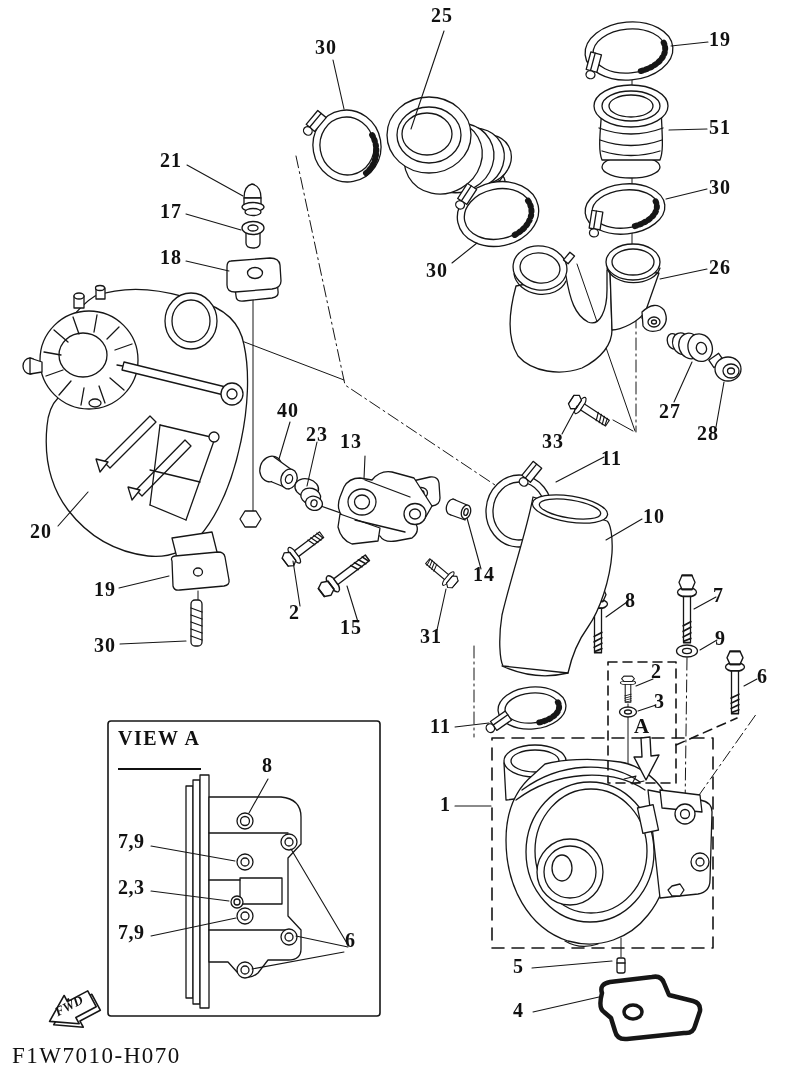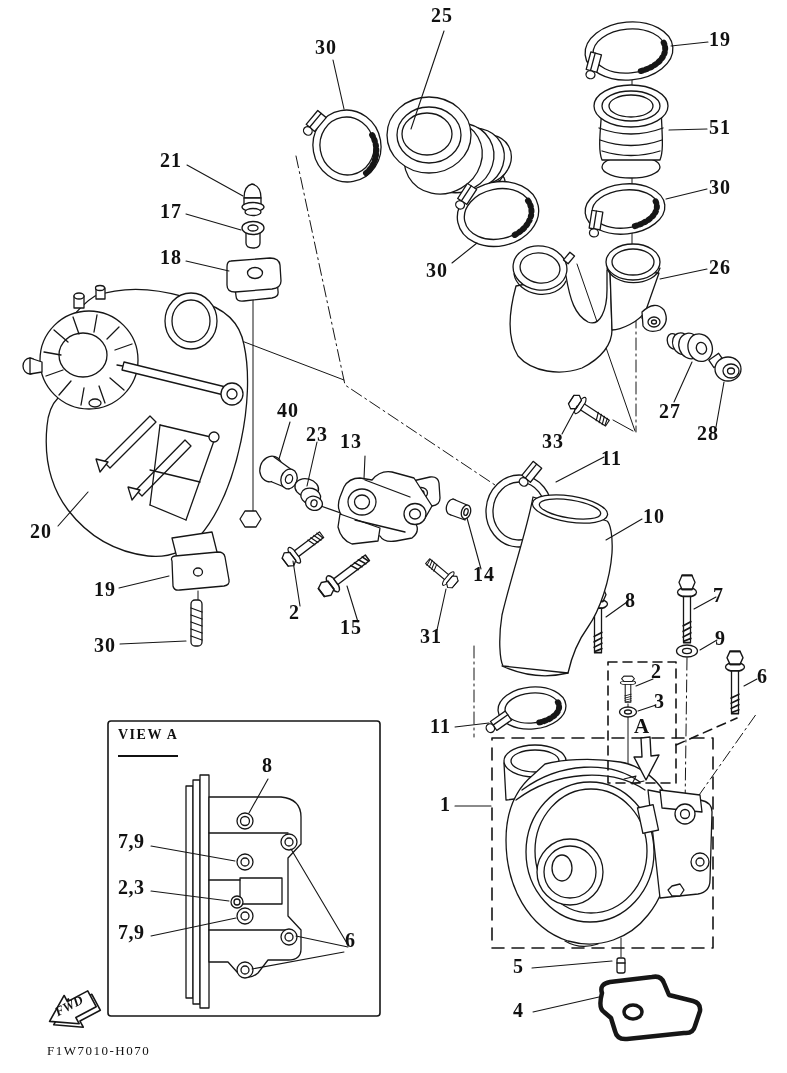--- a/index.html
+++ b/index.html
@@ -2,23 +2,23 @@
 <html><head>
 <meta charset="utf-8">
 <style>
   html,body{margin:0;padding:0;background:#ffffff;}
   .stage{position:relative;width:787px;height:1073px;background:#ffffff;overflow:hidden;
          font-family:Liberation Serif, serif;color:#111;}
   .stage svg{position:absolute;left:0;top:0;}
   .callout{position:absolute;font-size:20px;font-weight:700;letter-spacing:1px;line-height:1;
            color:#111;white-space:nowrap;}
   .va-label{position:absolute;font-size:20px;font-weight:700;letter-spacing:0.5px;line-height:1;color:#111;}
-  .va-title{position:absolute;font-size:14px;font-weight:600;letter-spacing:1.5px;line-height:1;
-            border-bottom:2px solid #111;padding-bottom:13px;color:#111;}
-  .footer-code{position:absolute;left:12px;top:1043px;font-size:13px;letter-spacing:1.5px;color:#111;margin-left:35px;}
+  .va-title{position:absolute;font-size:20px;font-weight:600;letter-spacing:1.5px;line-height:1;
+            border-bottom:2px solid #111;padding-bottom:20px;color:#111;}
+  .footer-code{position:absolute;left:12px;top:1043px;font-size:23px;letter-spacing:1.5px;color:#111;}
   .fwd-text{position:absolute;left:46px;top:998px;width:46px;text-align:center;
             font-size:13px;font-style:italic;font-weight:700;transform:rotate(-28deg);color:#111;}
   .section-a{position:absolute;font-size:21px;font-weight:700;color:#111;line-height:1;}
 </style>
 </head>
 <body>
 
 <div class="stage">
 
 <svg width="787" height="1073" viewBox="0 0 787 1073" stroke="#161616" fill="none" stroke-width="1.3" stroke-linecap="round" stroke-linejoin="round">

